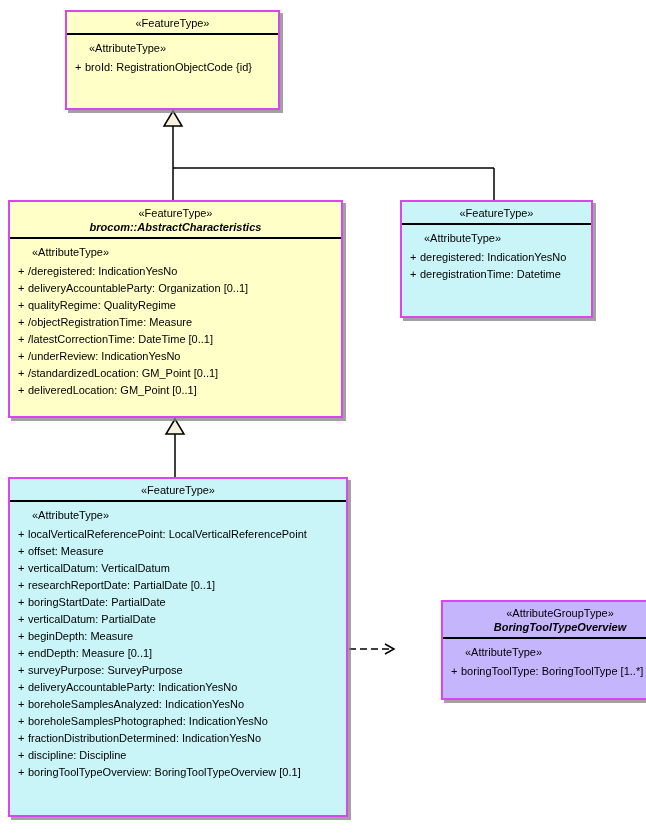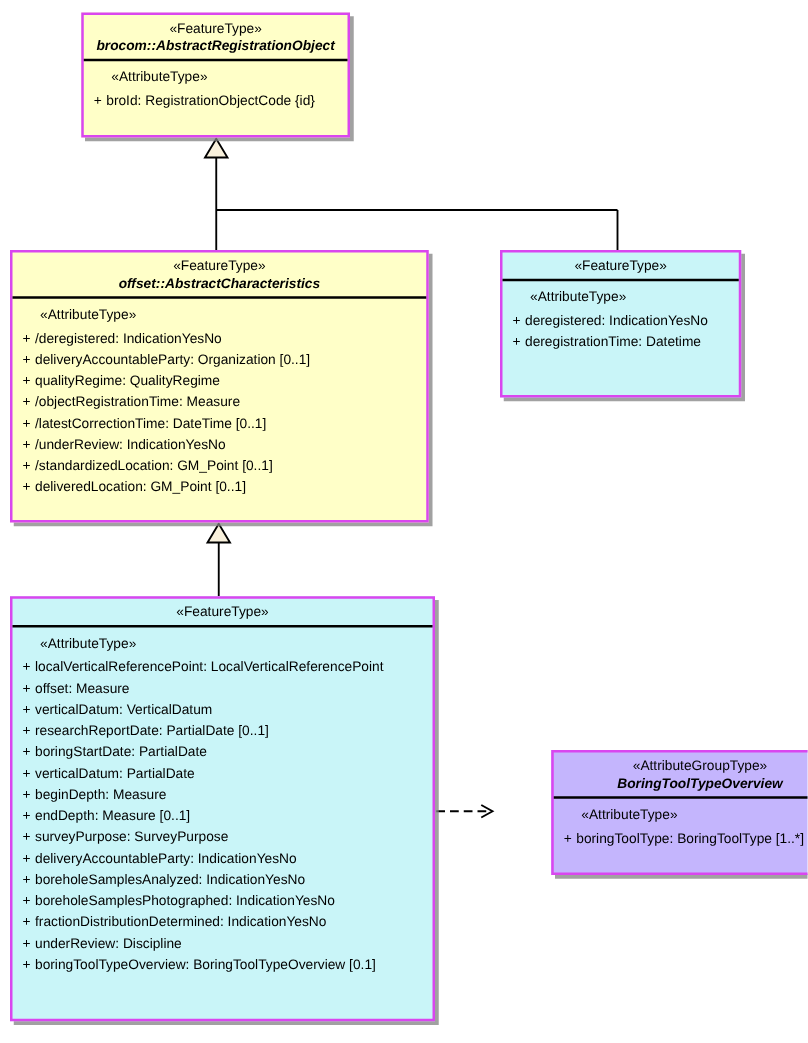--- a/index.html
+++ b/index.html
@@ -58,35 +58,34 @@
 
     <g>
       <line x1="349" y1="649" x2="390" y2="649" stroke="#000" stroke-width="1.5" stroke-dasharray="7,4"></line>
       <polyline points="385,644 394,649 385,654" fill="none" stroke="#000" stroke-width="1.5"></polyline>
     </g>
   </svg>
 
   <div class="uml-class fill-yellow" style="left:65px; top:10px; width:215px; height:100px;">
     <div class="uml-header">
       <div class="stereotype">«FeatureType»</div>
-      <div class="class-name name-italic">brocom::AbstractRegistrationObject</div>
     </div>
     <div class="uml-attrs">
       <div class="attr-stereotype">«AttributeType»</div>
       <div class="attr-row">
         <span class="attr-vis">+</span>
         <span class="attr-label">broId: RegistrationObjectCode {id}</span>
       </div>
     </div>
   </div>
 
   <div class="uml-class fill-yellow" style="left:8px; top:200px; width:335px; height:218px;">
     <div class="uml-header">
       <div class="stereotype">«FeatureType»</div>
-      <div class="class-name name-italic">offset::AbstractCharacteristics</div>
+      <div class="class-name name-italic">brocom::AbstractCharacteristics</div>
     </div>
     <div class="uml-attrs">
       <div class="attr-stereotype">«AttributeType»</div>
       <div class="attr-row">
         <span class="attr-vis">+</span>
         <span class="attr-label">/deregistered: IndicationYesNo</span>
       </div>
       <div class="attr-row">
         <span class="attr-vis">+</span>
         <span class="attr-label">deliveryAccountableParty: Organization [0..1]</span>
@@ -188,21 +187,21 @@
       <div class="attr-row">
         <span class="attr-vis">+</span>
         <span class="attr-label">boreholeSamplesPhotographed: IndicationYesNo</span>
       </div>
       <div class="attr-row">
         <span class="attr-vis">+</span>
         <span class="attr-label">fractionDistributionDetermined: IndicationYesNo</span>
       </div>
       <div class="attr-row">
         <span class="attr-vis">+</span>
-        <span class="attr-label">underReview: Discipline</span>
+        <span class="attr-label">discipline: Discipline</span>
       </div>
       <div class="attr-row">
         <span class="attr-vis">+</span>
         <span class="attr-label">boringToolTypeOverview: BoringToolTypeOverview [0.1]</span>
       </div>
     </div>
   </div>
 
   <div class="uml-class fill-white" style="left:395px; top:600px; width:238px; height:100px;">
     <div class="uml-header">

